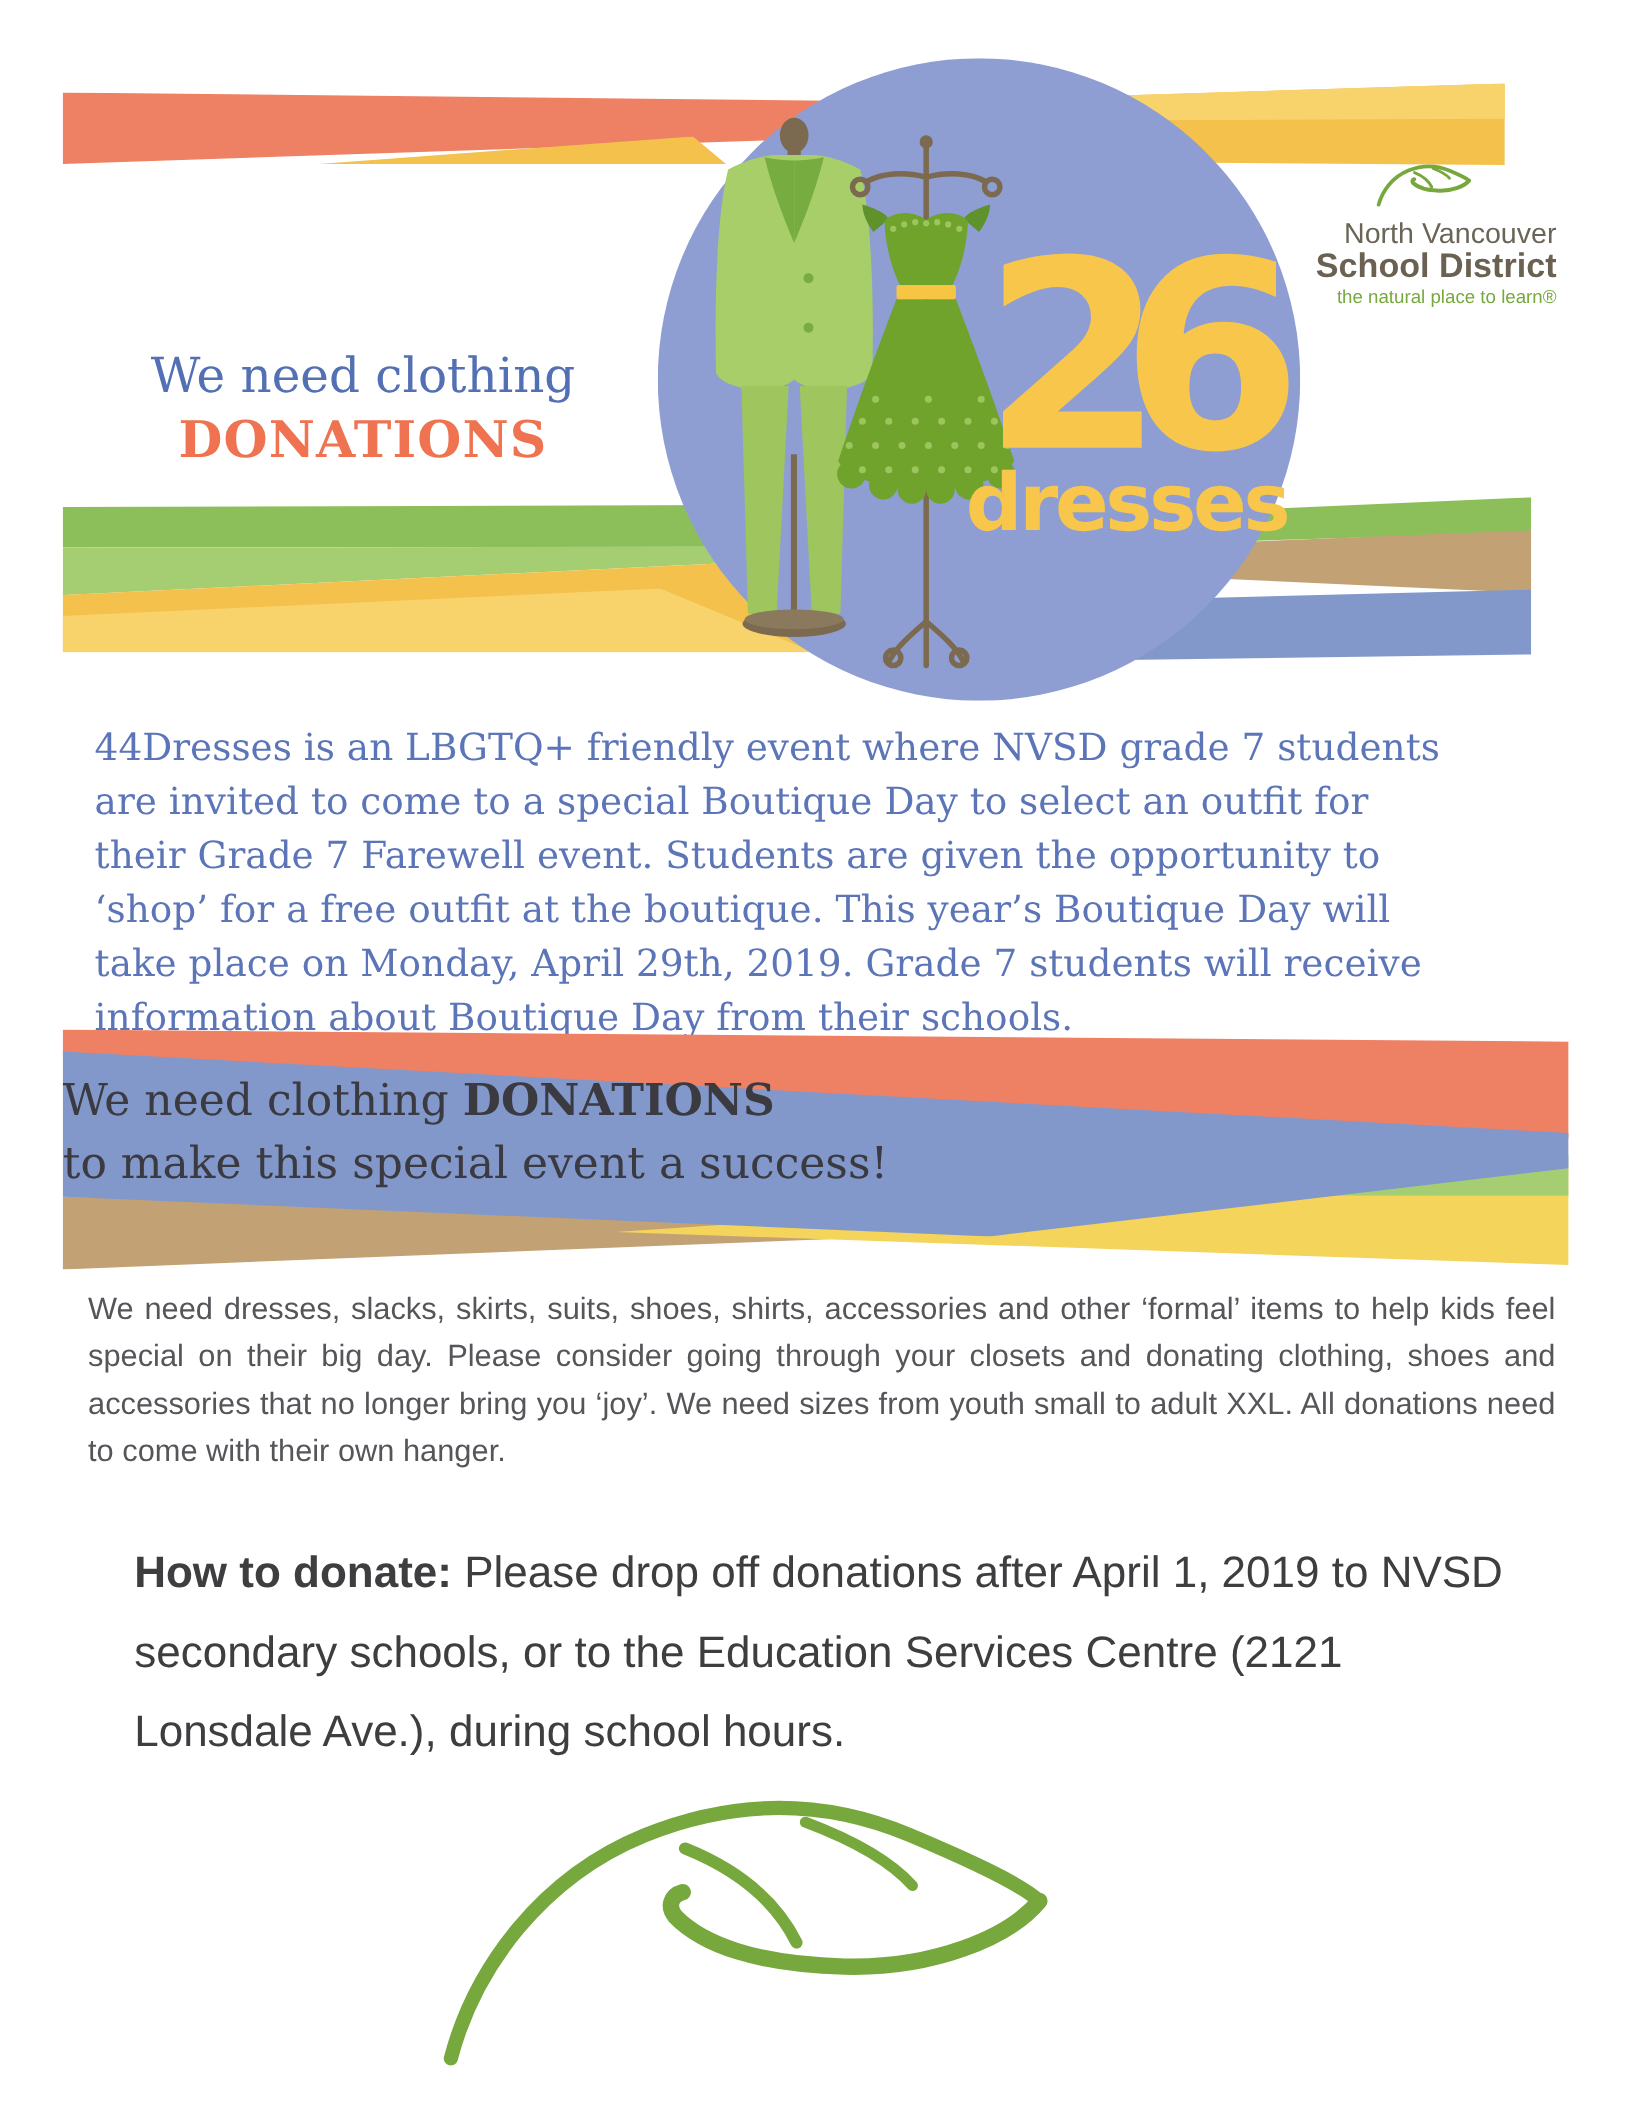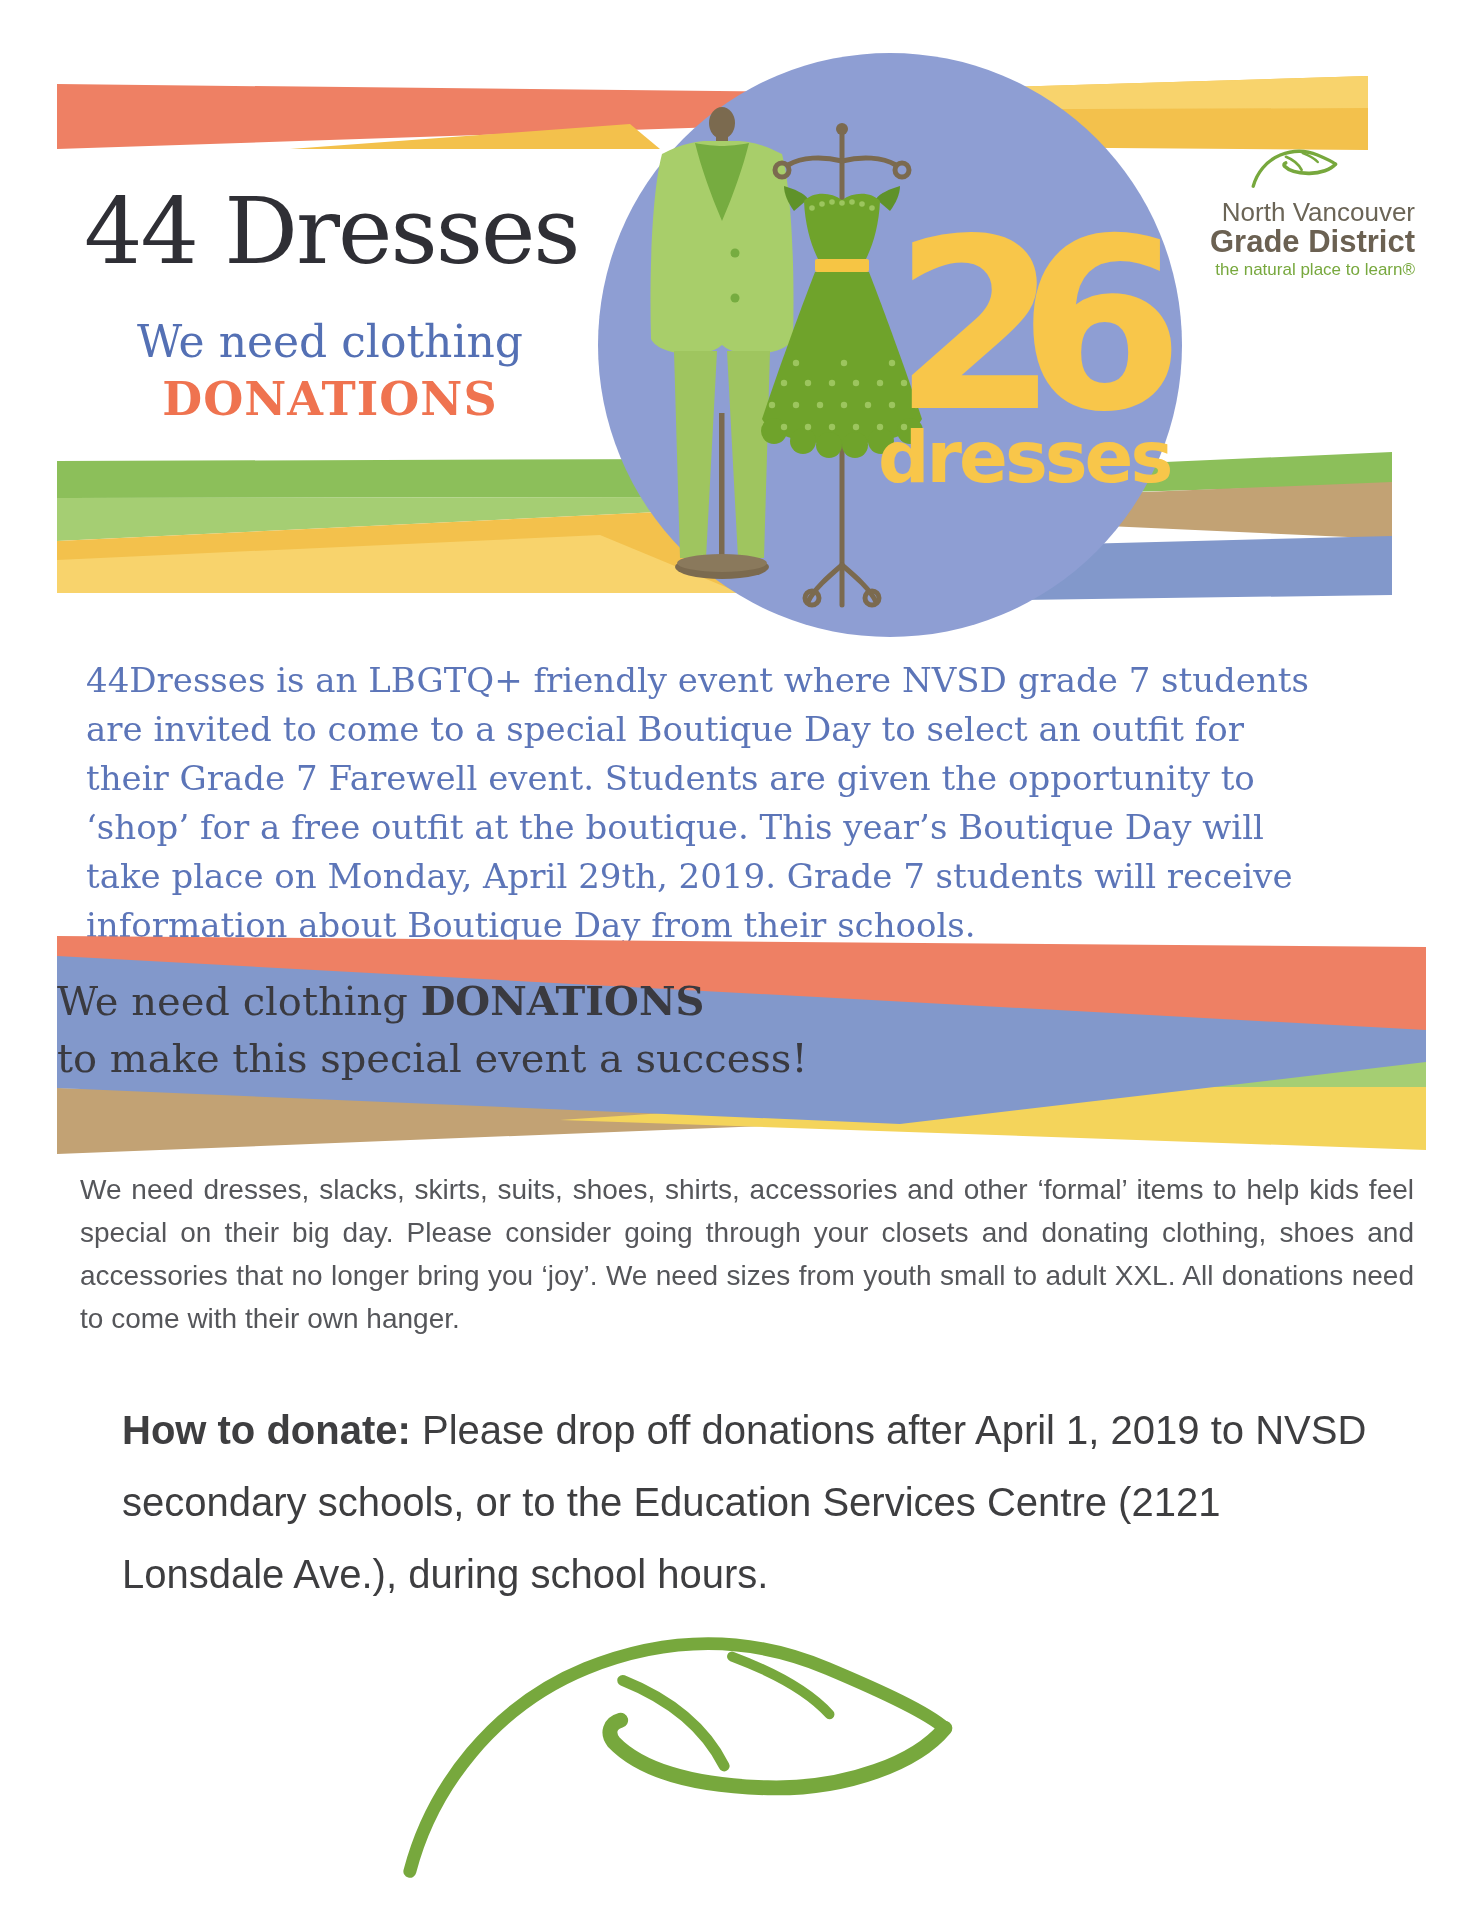--- a/index.html
+++ b/index.html
@@ -183,25 +183,24 @@
   <div class="abs logo">
     <svg width="110" height="40" viewBox="0 0 720 250">
       <g fill="none" stroke="var(--leaf_green)" stroke-linecap="round">
         <path d="M28,244 C50,160 112,78 205,40 C292,5 372,8 448,40 C505,64 548,84 566,100" stroke-width="22"></path>
         <path d="M566,100 C538,134 468,162 388,160 C308,158 258,140 233,114 C226,105 229,95 240,92" stroke-width="24"></path>
         <path d="M242,52 C292,72 326,102 344,138" stroke-width="18"></path>
         <path d="M352,28 C400,46 432,66 450,86" stroke-width="16"></path>
       </g>
     </svg>
     <div class="logo-line1">North Vancouver</div>
-    <div class="logo-line2">Grade District</div>
+    <div class="logo-line2">School District</div>
     <div class="logo-tagline">the natural place to learn®</div>
   </div>
 
-  <h1 class="abs title" style="margin:0;font-weight:normal;">44 Dresses</h1>
   <div class="abs subtitle1">We need clothing</div>
   <div class="abs subtitle2">DONATIONS</div>
 
   <p class="abs intro">44Dresses is an LBGTQ+ friendly event where NVSD grade 7 students are invited to come to a special Boutique Day to select an outfit for their Grade 7 Farewell event. Students are given the opportunity to ‘shop’ for a free outfit at the boutique. This year’s Boutique Day will take place on Monday, April 29th, 2019. Grade 7 students will receive information about Boutique Day from their schools.</p>
 
   <div class="shape bn-orange"></div>
   <div class="shape bn-tan"></div>
   <div class="shape bn-yellow"></div>
   <div class="shape bn-green"></div>
   <div class="shape bn-blue"></div>

